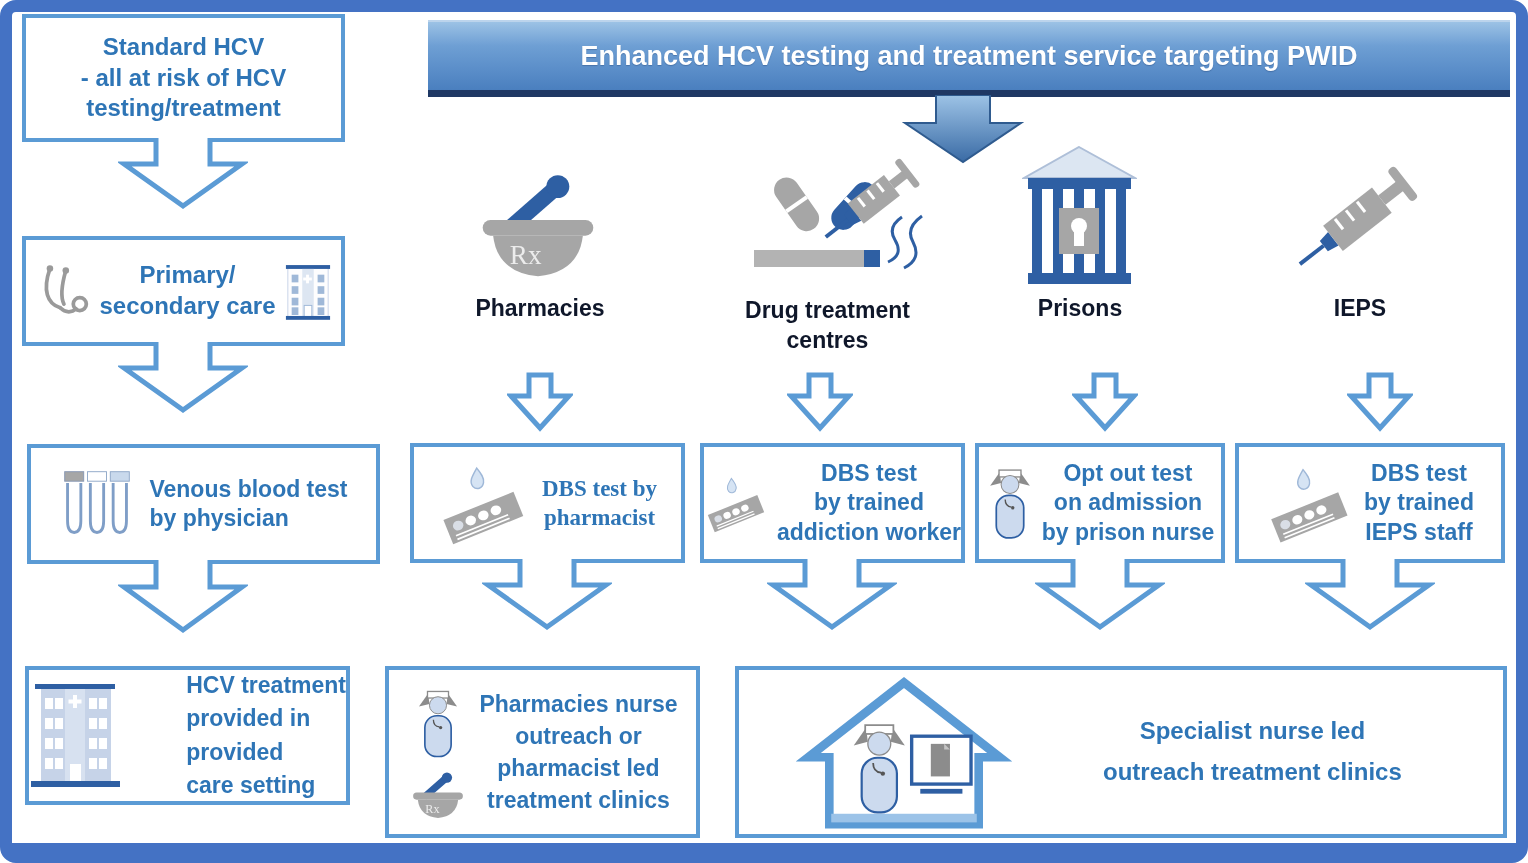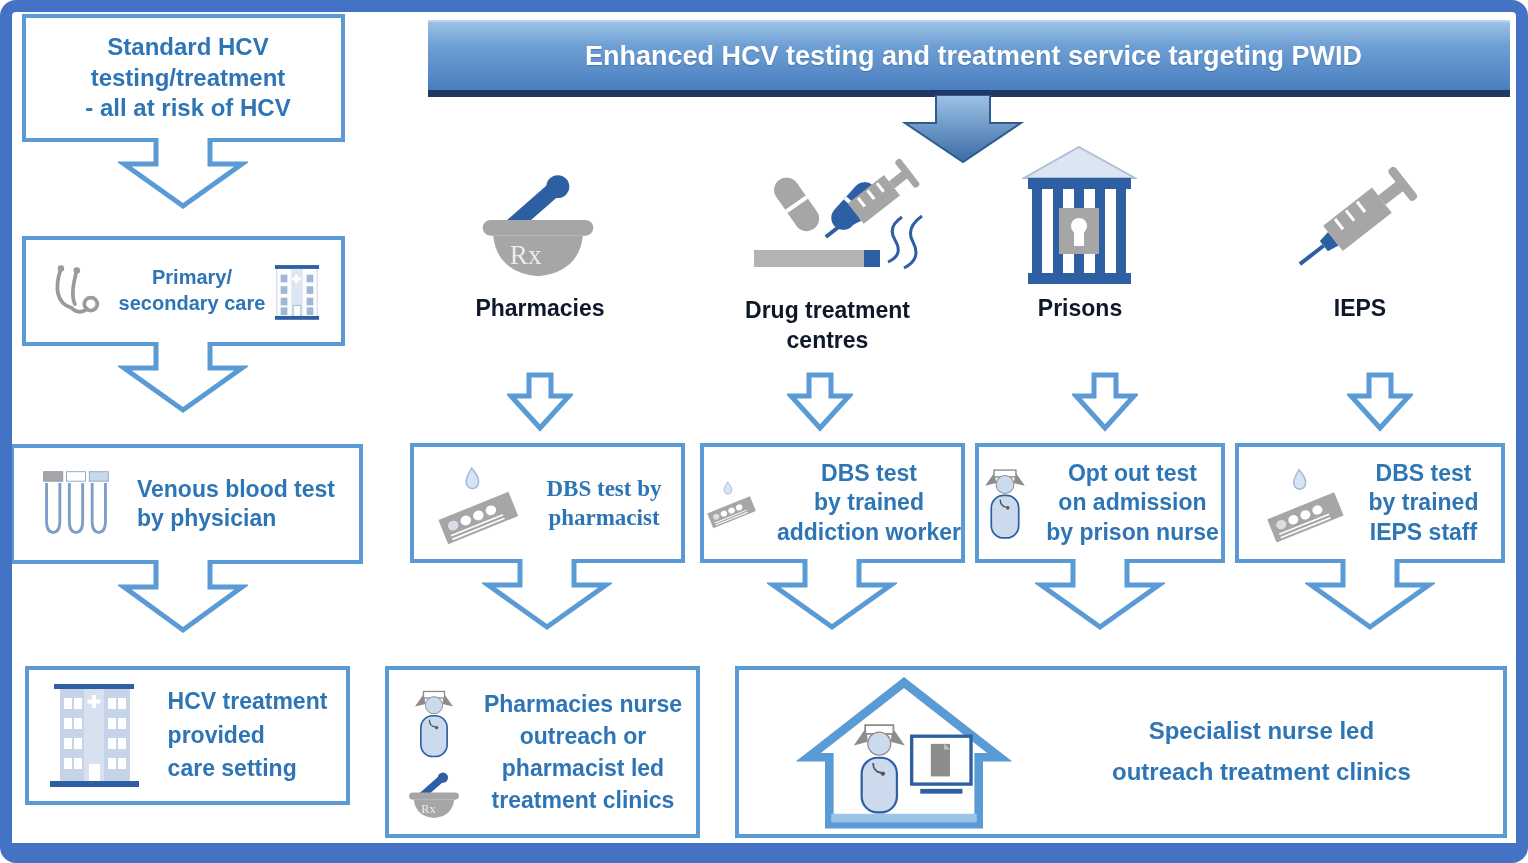--- a/index.html
+++ b/index.html
@@ -3,59 +3,59 @@
 <meta charset="utf-8">
 <style>
   html,body{margin:0;padding:0;background:#e8e8e8;}
   .frame{position:relative;width:1528px;height:863px;background:#ffffff;
          font-family:"Liberation Sans","DejaVu Sans",sans-serif;overflow:hidden;}
   .frame-border{position:absolute;inset:0;border:12px solid #4472C4;border-bottom-width:20px;
                 border-radius:16px;pointer-events:none;z-index:50;}
   .abs{position:absolute;}
   .box{position:absolute;border:4px solid #5B9BD5;background:#fff;box-sizing:border-box;
        display:flex;align-items:center;justify-content:center;gap:10px;}
-  .txt{color:#2E75B6;font-weight:bold;text-align:center;line-height:1.28;margin-left:9px;}
+  .txt{color:#2E75B6;font-weight:bold;text-align:center;line-height:1.28;}
   .txt-left{text-align:left;}
   .ln{display:block;white-space:nowrap;}
   .collabel{position:absolute;color:#0f172a;font-weight:bold;text-align:center;
             font-size:23px;line-height:1.3;}
   .banner{position:absolute;left:428px;top:20px;width:1082px;height:77px;box-sizing:border-box;
           background:linear-gradient(180deg,#9CC2E5 0%,#6E9FD4 35%,#4A7FBF 100%);
           border-bottom:7px solid #1F3864;border-top:2px solid #BCD4EC;border-radius:0;
           display:flex;align-items:center;justify-content:center;}
   .banner .txt{color:#ffffff;font-size:27px;text-shadow:0 1px 1px rgba(30,60,110,.35);}
   svg{display:block;}
 </style>
 </head>
 <body>
 
 <div class="frame">
 
   <div class="box" style="left:22px;top:14px;width:323px;height:128px;">
     <div class="txt" style="font-size:24px;">
       <span class="ln">Standard HCV</span>
+      <span class="ln">- all at risk of HCV</span>
       <span class="ln">testing/treatment</span>
-      <span class="ln">- all at risk of HCV</span>
     </div>
   </div>
 
   <svg class="abs" style="left:118px;top:138px;" width="130" height="72" viewBox="0 0 130 72">
     <path d="M38 0 L38 26 L6 26 L65 68 L124 26 L92 26 L92 0" fill="#fff" stroke="#5B9BD5" stroke-width="5"></path>
   </svg>
 
   <div class="box" style="left:22px;top:236px;width:323px;height:110px;gap:8px;">
     <svg width="56" height="60" viewBox="0 0 60 62">
       <circle cx="16" cy="7" r="3.5" fill="#9a9a9a"></circle>
         <circle cx="33" cy="9" r="3.5" fill="#9a9a9a"></circle>
       <path d="M16 7 C8 30 13 45 27 49" stroke="#9a9a9a" stroke-width="4" fill="none" stroke-linecap="round"></path>
       <path d="M33 9 C29 23 27 37 31 45" stroke="#9a9a9a" stroke-width="4" fill="none" stroke-linecap="round"></path>
       <path d="M27 49 C33 55 40 54 44 50" stroke="#9a9a9a" stroke-width="4" fill="none" stroke-linecap="round"></path>
       <circle cx="48" cy="45" r="7" fill="none" stroke="#9a9a9a" stroke-width="4"></circle>
     </svg>
-    <div class="txt" style="font-size:20px;">
+    <div class="txt" style="font-size:24px;">
       <span class="ln">Primary/</span>
       <span class="ln">secondary care</span>
     </div>
     <svg width="48" height="62" viewBox="0 0 50 62">
       <rect x="4" y="6" width="42" height="52" fill="#fdfdfe" stroke="#c8d4e8"></rect>
       <rect x="2" y="4" width="46" height="4" fill="#2E5FA3"></rect>
       <rect x="19" y="8" width="12" height="50" fill="#dde6f2"></rect>
       <rect x="23" y="14" width="3" height="9" fill="#fff"></rect>
         <rect x="20" y="17" width="9" height="3" fill="#fff"></rect>
       <g fill="#9fb8d8">
@@ -70,21 +70,21 @@
       </g>
       <rect x="21" y="46" width="8" height="12" fill="#fff" stroke="#9fb8d8"></rect>
       <rect x="2" y="57" width="46" height="4" fill="#2E5FA3"></rect>
     </svg>
   </div>
 
   <svg class="abs" style="left:118px;top:342px;" width="130" height="72" viewBox="0 0 130 72">
     <path d="M38 0 L38 26 L6 26 L65 68 L124 26 L92 26 L92 0" fill="#fff" stroke="#5B9BD5" stroke-width="5"></path>
   </svg>
 
-  <div class="box" style="left:10px;top:444px;width:353px;height:120px;gap:14px;">
+  <div class="box" style="left:27px;top:444px;width:353px;height:120px;gap:14px;">
     <svg width="76" height="74" viewBox="0 0 80 76">
       <g>
         <rect x="6" y="4" width="20" height="10" fill="#a6a6a6" stroke="#8898b4"></rect>
         <path d="M9 16 V56 Q9 68 16 68 Q23 68 23 56 V16" fill="#fff" stroke="#7f9ec7" stroke-width="3"></path>
       </g>
       <g>
         <rect x="30" y="4" width="20" height="10" fill="#fff" stroke="#90a8c8"></rect>
         <path d="M33 16 V56 Q33 68 40 68 Q47 68 47 56 V16" fill="#fff" stroke="#7f9ec7" stroke-width="3"></path>
       </g>
       <g>
@@ -95,21 +95,21 @@
     <div class="txt txt-left" style="font-size:23px;">
       <span class="ln">Venous blood test</span>
       <span class="ln">by physician</span>
     </div>
   </div>
 
   <svg class="abs" style="left:118px;top:560px;" width="130" height="74" viewBox="0 0 130 74">
     <path d="M38 0 L38 27 L6 27 L65 70 L124 27 L92 27 L92 0" fill="#fff" stroke="#5B9BD5" stroke-width="5"></path>
   </svg>
 
-  <div class="box" style="left:25px;top:666px;width:325px;height:139px;gap:16px;">
+  <div class="box" style="left:25px;top:666px;width:325px;height:139px;gap:16px;justify-content:space-between;">
     <svg width="95" height="120" viewBox="0 0 95 120">
       <rect x="6" y="8" width="80" height="5" fill="#2E5FA3"></rect>
       <rect x="12" y="13" width="70" height="92" fill="#c6d3e8"></rect>
       <rect x="36" y="13" width="20" height="92" fill="#d7e1f0"></rect>
       <rect x="44" y="19" width="4" height="13" fill="#fff"></rect>
         <rect x="39.5" y="23.5" width="13" height="4" fill="#fff"></rect>
       <g fill="#fff">
         <rect x="16" y="22" width="8" height="11"></rect>
           <rect x="26" y="22" width="8" height="11"></rect>
         <rect x="16" y="42" width="8" height="11"></rect>
@@ -125,20 +125,21 @@
         <rect x="60" y="62" width="8" height="11"></rect>
           <rect x="70" y="62" width="8" height="11"></rect>
         <rect x="60" y="82" width="8" height="11"></rect>
           <rect x="70" y="82" width="8" height="11"></rect>
       </g>
       <rect x="41" y="88" width="11" height="17" fill="#fff"></rect>
       <rect x="2" y="105" width="89" height="6" fill="#2E5FA3"></rect>
     </svg>
     <div class="txt txt-left" style="font-size:23px;line-height:1.45;">
       <span class="ln">HCV treatment</span>
+      <span class="ln">provided in</span>
       <span class="ln">provided</span>
       <span class="ln">care setting</span>
     </div>
   </div>
 
   <div class="banner">
     <div class="txt">Enhanced HCV testing and treatment service targeting PWID</div>
   </div>
 
   <svg class="abs" style="left:897px;top:95px;" width="132" height="70" viewBox="0 0 132 70">

